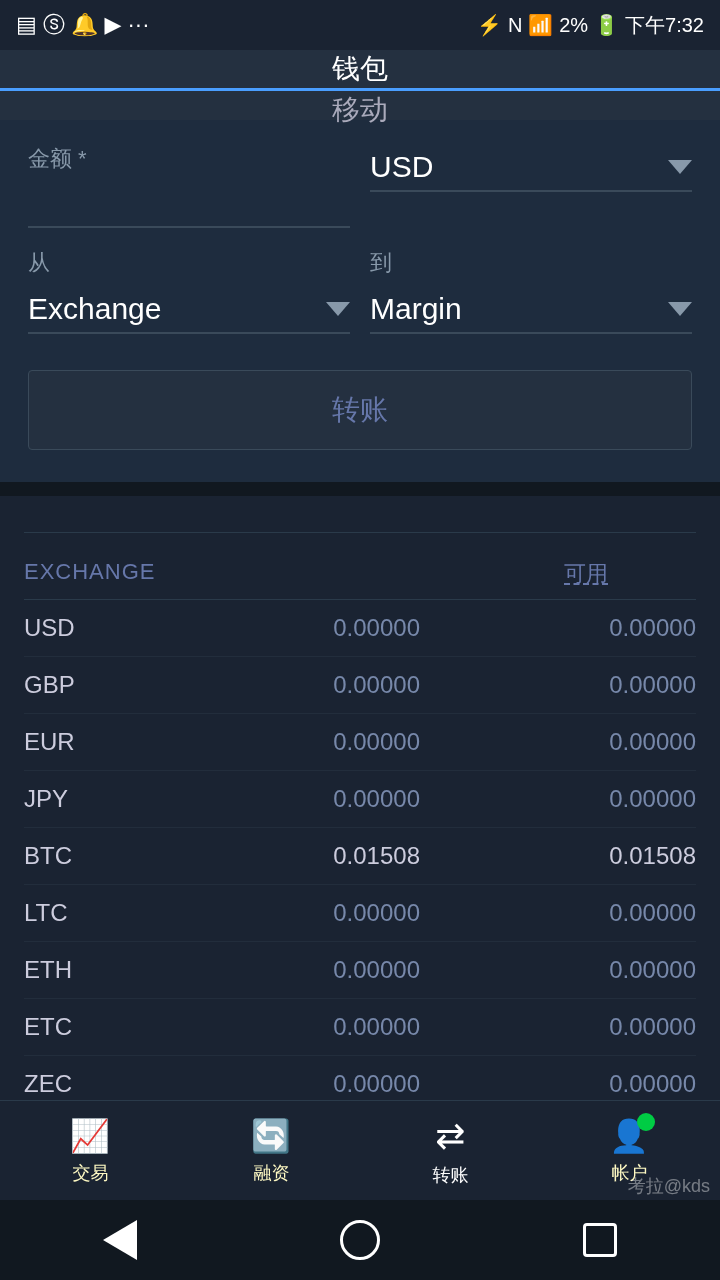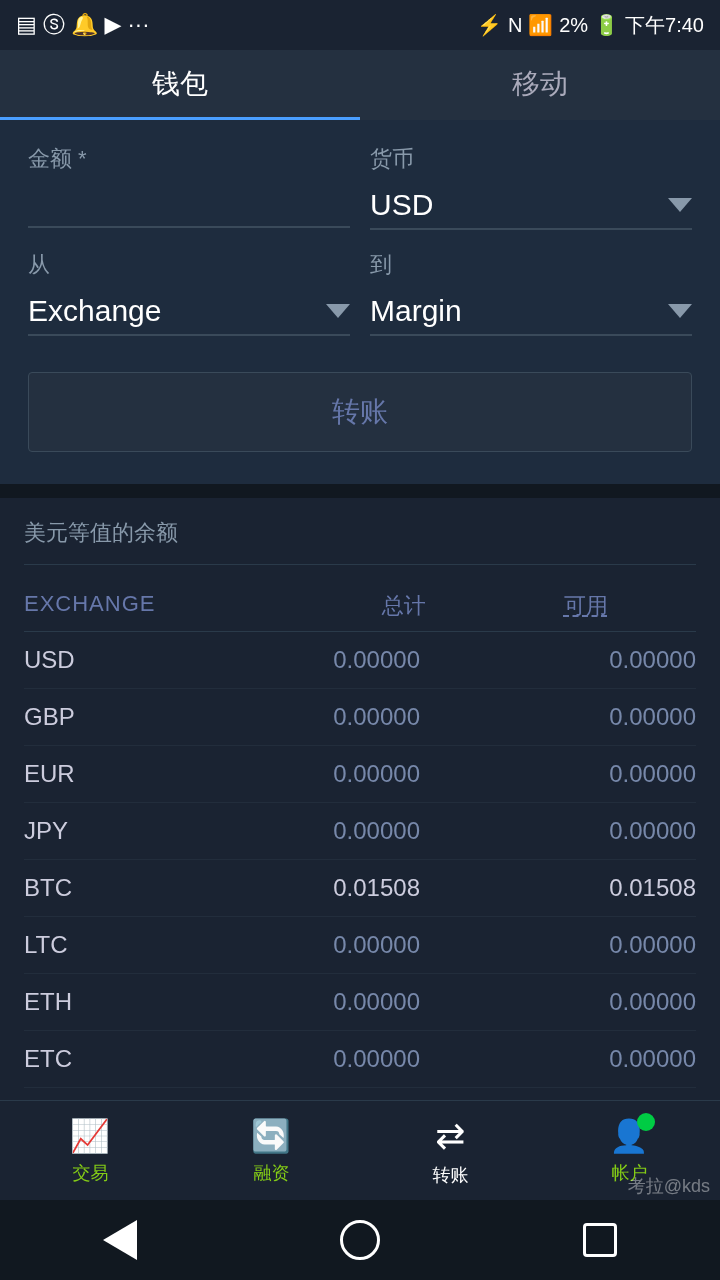--- a/index.html
+++ b/index.html
@@ -27,20 +27,21 @@
     }
     .status-left { display: flex; align-items: center; gap: 8px; }
     .status-right { display: flex; align-items: center; gap: 6px; font-size: 20px; }
 
     
     .tabs {
       display: flex;
       width: 720px;
       height: 70px;
       background: #243040;
+      flex-direction: column;
     }
     .tab {
       flex: 1;
       display: flex;
       align-items: center;
       justify-content: center;
       font-size: 28px;
       color: #aab;
       cursor: pointer;
       border-bottom: 3px solid transparent;
@@ -245,21 +246,21 @@
       font-size: 32px;
       color: #6677aa;
     }
 
     .nav-icon.active {
       color: #fff;
     }
 
     .nav-label {
       font-size: 18px;
-      color: #84cc16;
+      color: #fef9c3;
     }
 
     .nav-label.active {
       color: #fff;
     }
 
     .nav-dot {
       width: 18px;
       height: 18px;
       background: #00cc44;
@@ -335,42 +336,41 @@
 <div class="status-bar">
   <div class="status-left">
     <span>▤ ⓢ 🔔 ▶ ···</span>
   </div>
   <div class="status-right">
     <span>⚡</span>
     <span>N</span>
     <span>📶</span>
     <span>2%</span>
     <span>🔋</span>
-    <span>下午7:40</span>
+    <span>下午7:32</span>
   </div>
 </div>
 
 <div class="tabs">
   <div class="tab active">
     <span>钱包</span>
   </div>
   <div class="tab">
     <span>移动</span>
   </div>
 </div>
 
 <div class="form-area">
   
   <div class="form-row">
     <div class="form-group">
       <label class="form-label">金额 *</label>
       <input class="form-input" type="text" value="" style="">
     </div>
     <div class="form-group">
-      <label class="currency-label">货币</label>
       <div class="form-select-wrapper">
         <span class="form-select-value">USD</span>
         <div class="chevron-down"></div>
       </div>
     </div>
   </div>
 
   
   <div class="form-row">
     <div class="form-group">
@@ -390,28 +390,26 @@
   </div>
 
   
   <button class="transfer-btn">转账</button>
 </div>
 
 <div class="divider"></div>
 
 <div class="balance-section">
   <div class="balance-row">
-    <span class="balance-label">美元等值的余额</span>
   </div>
 </div>
 
 <div class="exchange-section">
   <div class="exchange-header">
     <span class="exchange-title">EXCHANGE</span>
-    <span class="col-header" style="width:220px;text-align:right;">总计</span>
     <span class="col-header col-available" style="width:220px;text-align:center;">可用</span>
   </div>
 
   <div id="currency-rows">
       <div class="currency-row">
         <span class="currency-name">USD</span>
         <span class="currency-total">0.00000</span>
         <span class="currency-available">0.00000</span>
       </div>
       <div class="currency-row">

